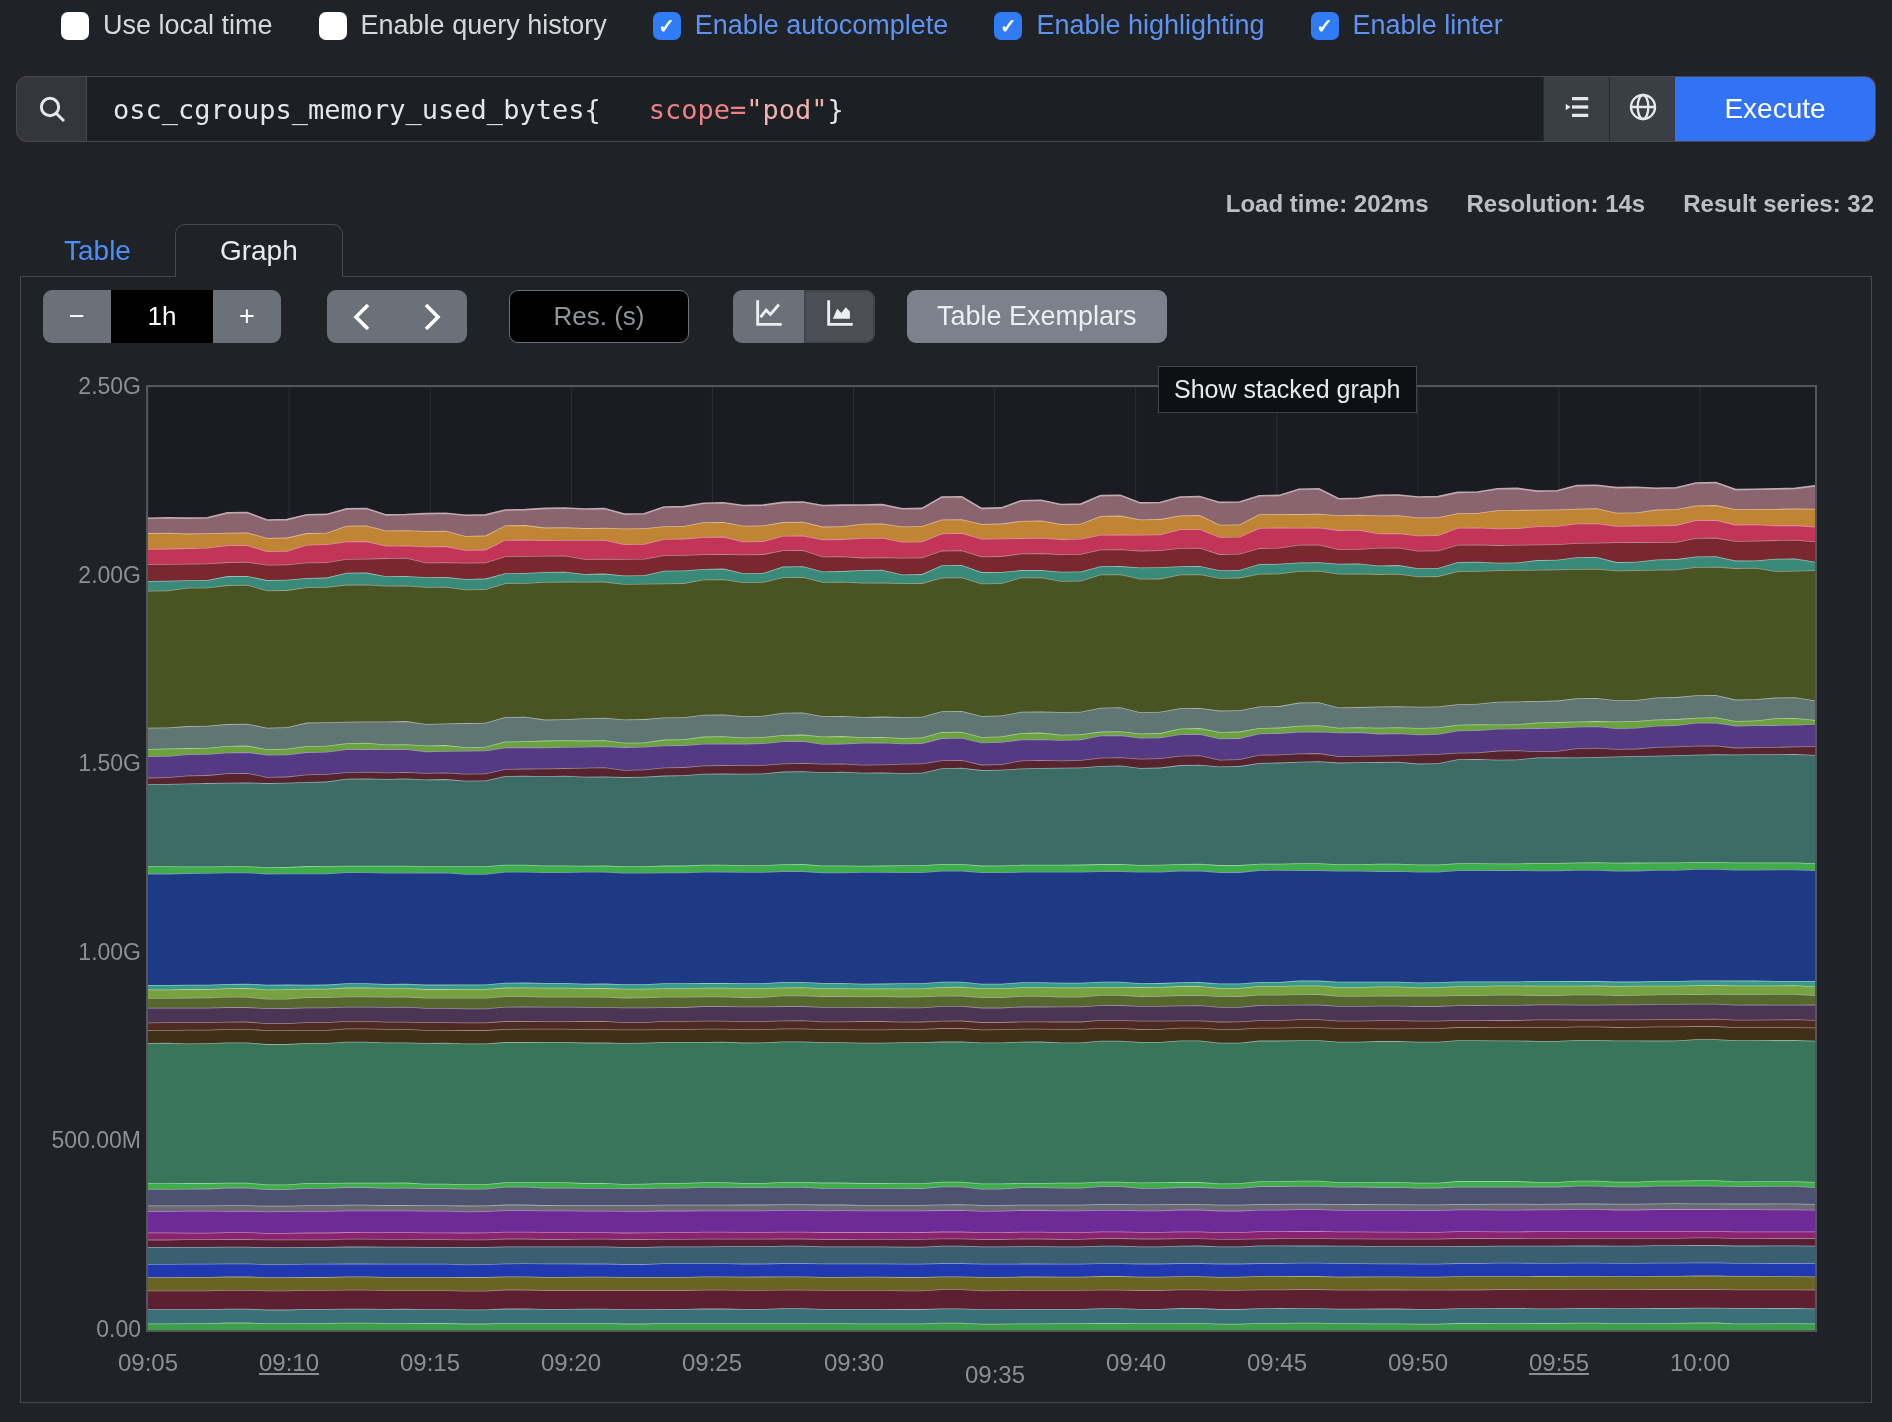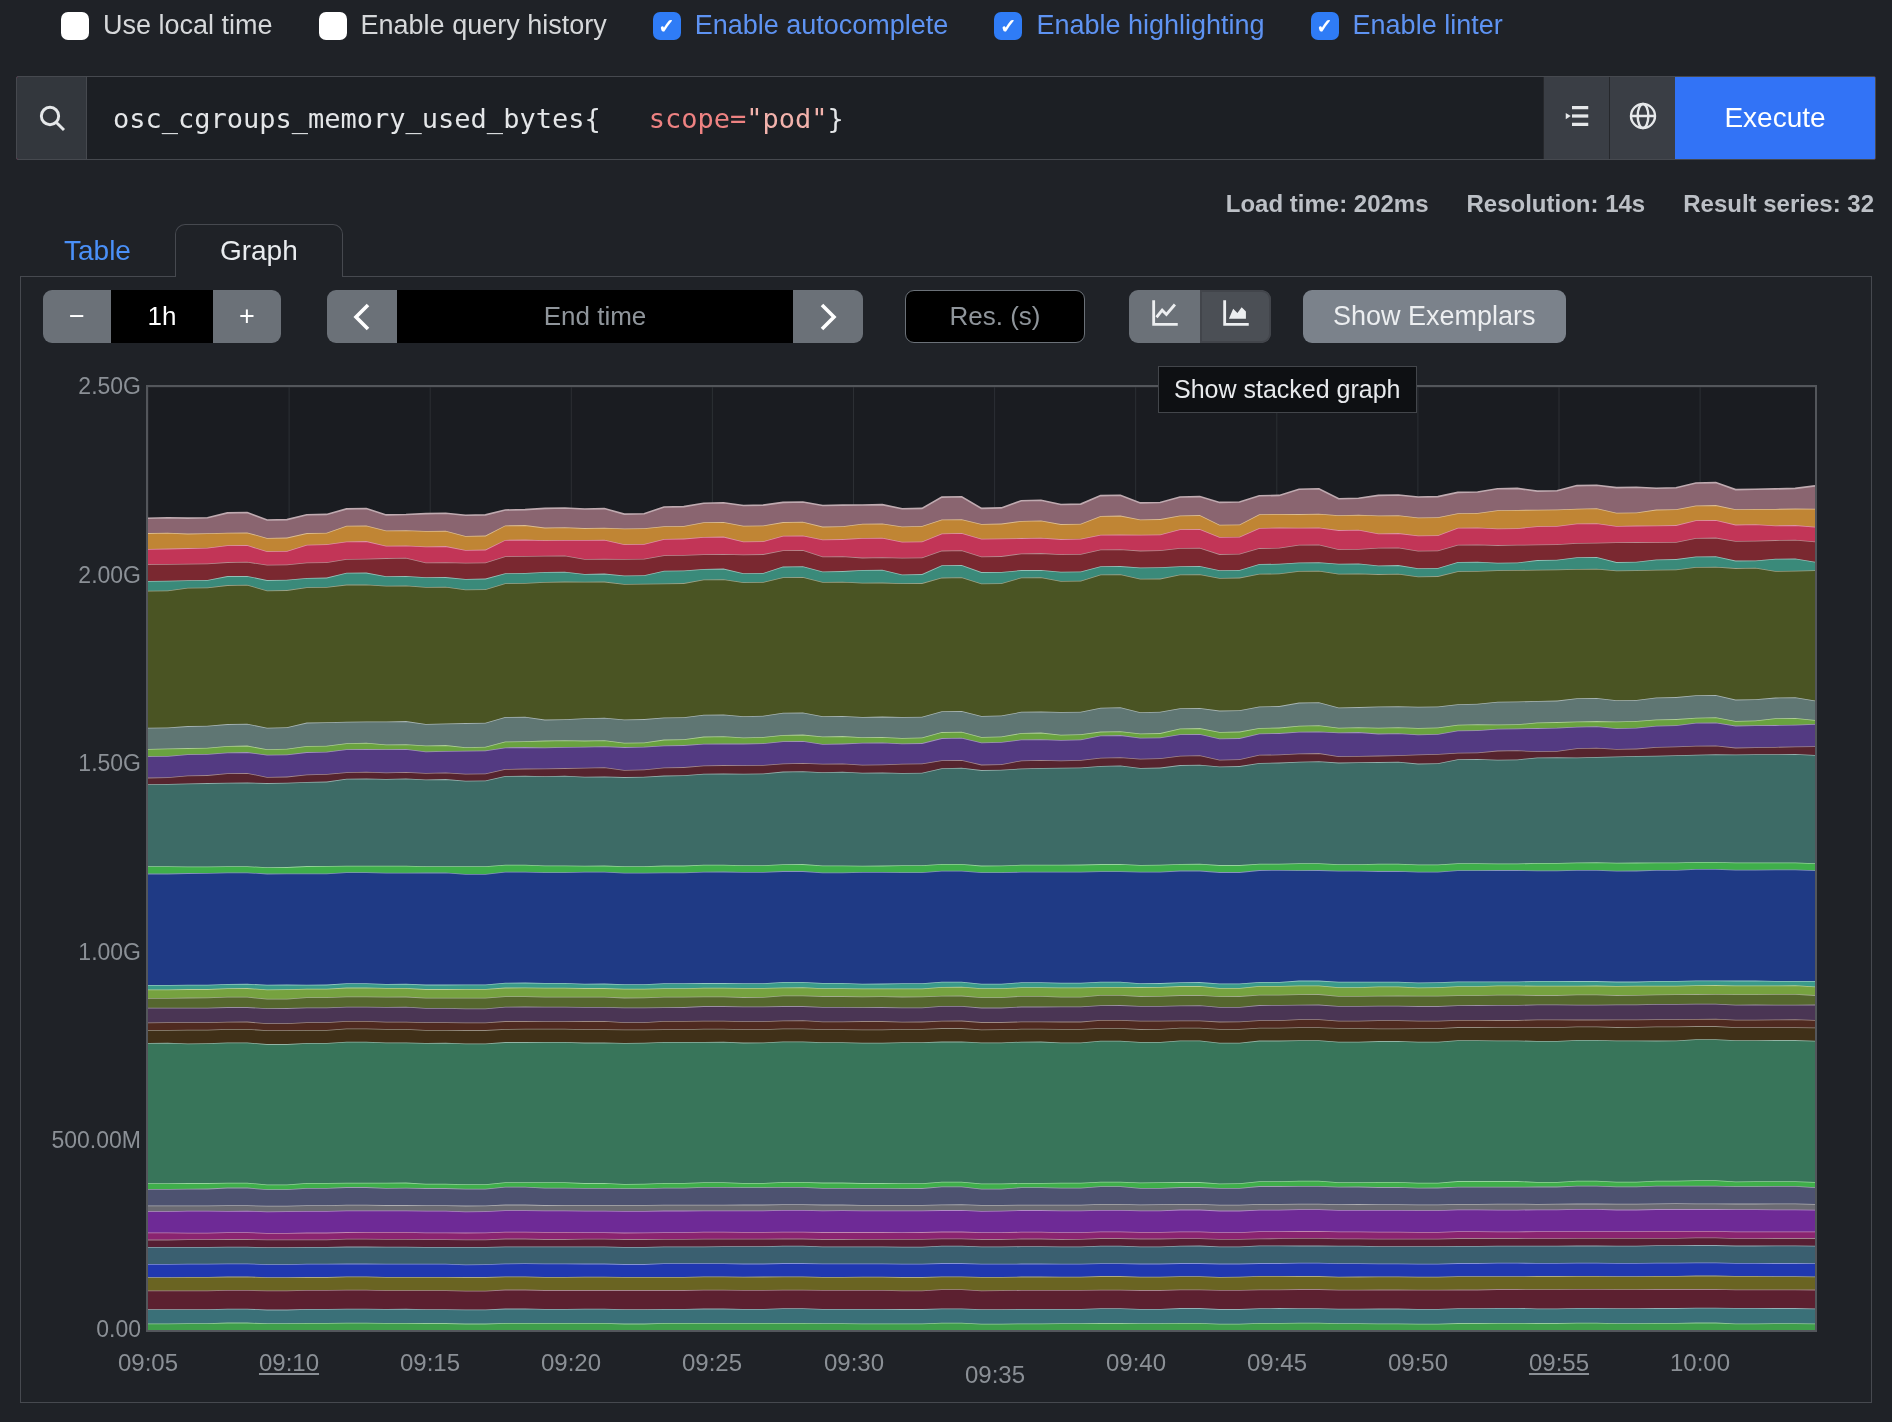--- a/index.html
+++ b/index.html
@@ -11,21 +11,21 @@
   }
   
   .options-row { position:absolute; top:10px; left:18px; display:flex; align-items:center; gap:46px;margin-left:43px; }
   .opt { display:flex; align-items:center; gap:14px; font-size:27px; }
   .cb { width:28px; height:28px; border-radius:7px; background:#ffffff; display:flex; align-items:center; justify-content:center; flex:0 0 auto; }
   .cb.checked { background:#2f7cf6; }
   .cb.checked::after { content:"✓"; color:#fff; font-size:20px; font-weight:bold; line-height:1; }
   .opt .lbl { color:#d6d8da; }
   .opt.on .lbl { color:#5e93f2; }
   
-  .query-row { position:absolute; top:76px; left:16px; right:16px; height:84px; display:flex; border:1px solid #46494f; border-radius:2px; overflow:hidden; background:#be185d; }
+  .query-row { position:absolute; top:76px; left:16px; right:16px; height:66px; display:flex; border:1px solid #46494f; border-radius:11px; overflow:hidden; background:#be185d; }
   .q-addon { width:70px; background:#33373d; border-right:1px solid #46494f; display:flex; align-items:center; justify-content:center; }
   .q-input { flex:1; display:flex; align-items:center; padding:0 26px; font-family:"DejaVu Sans Mono","Liberation Mono",monospace; font-size:27px; white-space:pre; background:#1c1f24; }
   .q-btn { width:66px; background:#3a3e45; border-left:1px solid #26282c; display:flex; align-items:center; justify-content:center; cursor:pointer; }
   .q-exec { width:200px; background:#3273f6; color:#fff; font-size:28px; display:flex; align-items:center; justify-content:center; cursor:pointer; }
   
   .stats-row { position:absolute; top:190px; right:18px; display:flex; gap:38px; font-size:24px; color:#bcc0c6; font-weight:bold; }
   
   .tabs-row { position:absolute; top:224px; left:20px; right:20px; height:52px; display:flex; z-index:2; }
   .tab { height:53px; padding:0 44px; display:flex; align-items:center; justify-content:center; font-size:28px; cursor:pointer; }
   .tab.inactive { color:#4a90f8; }
@@ -133,21 +133,20 @@
         <button class="btn">−</button>
         <input class="mid" readonly="" value="1h" style="">
         <button class="btn">+</button>
       </div>
       <div class="grp endtime">
         <button class="btn">
           <svg width="22" height="30" viewBox="0 0 12 20" fill="none" stroke="#fff" stroke-width="2.4">
               <polyline points="10,2 2,10 10,18"></polyline>
             </svg>
         </button>
-        <input class="mid" placeholder="End time" style="">
         <button class="btn">
           <svg width="22" height="30" viewBox="0 0 12 20" fill="none" stroke="#fff" stroke-width="2.4">
               <polyline points="2,2 10,10 2,18"></polyline>
             </svg>
         </button>
       </div>
       <input class="res-input" placeholder="Res. (s)" style="">
       <div class="grp icon-grp">
         <button class="btn">
           <span>
@@ -159,21 +158,21 @@
         </button>
         <button class="btn pressed">
           <span>
             <svg width="34" height="34" viewBox="0 0 24 24" fill="none" stroke="#eceef0" stroke-width="2">
               <polyline points="4,3 4,20 21,20"></polyline>
               <path d="M7,16 L10,9 L13,12 L16,8 L19,11 L19,16 Z" fill="#eceef0" stroke="none"></path>
             </svg>
           </span>
         </button>
       </div>
-      <button class="btn exemplars">Show Exemplars</button>
+      <button class="btn exemplars">Table Exemplars</button>
     </div>
 
     <div id="y-axis">
         <div class="y-tick" style="left: 20px; top: 1039px;">0.00</div>
         <div class="y-tick" style="left: 20px; top: 850.4px;">500.00M</div>
         <div class="y-tick" style="left: 20px; top: 661.8px;">1.00G</div>
         <div class="y-tick" style="left: 20px; top: 473.2px;">1.50G</div>
         <div class="y-tick" style="left: 20px; top: 284.6px;">2.00G</div>
         <div class="y-tick" style="left: 20px; top: 96px;">2.50G</div>
       </div>

